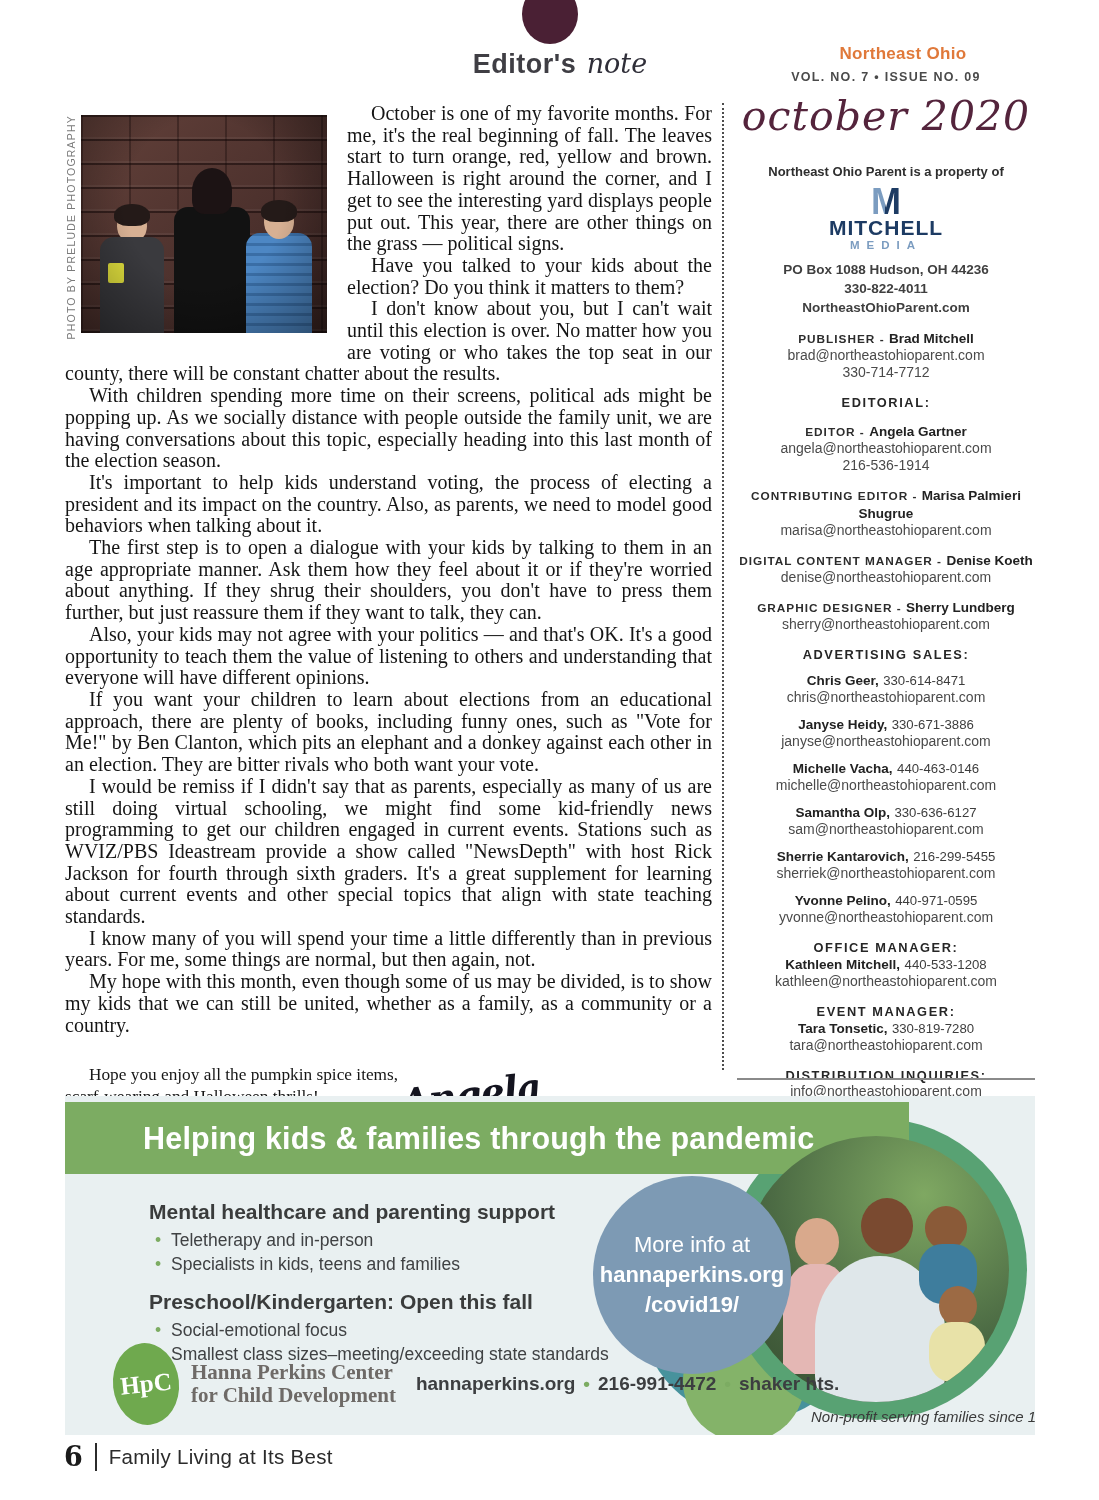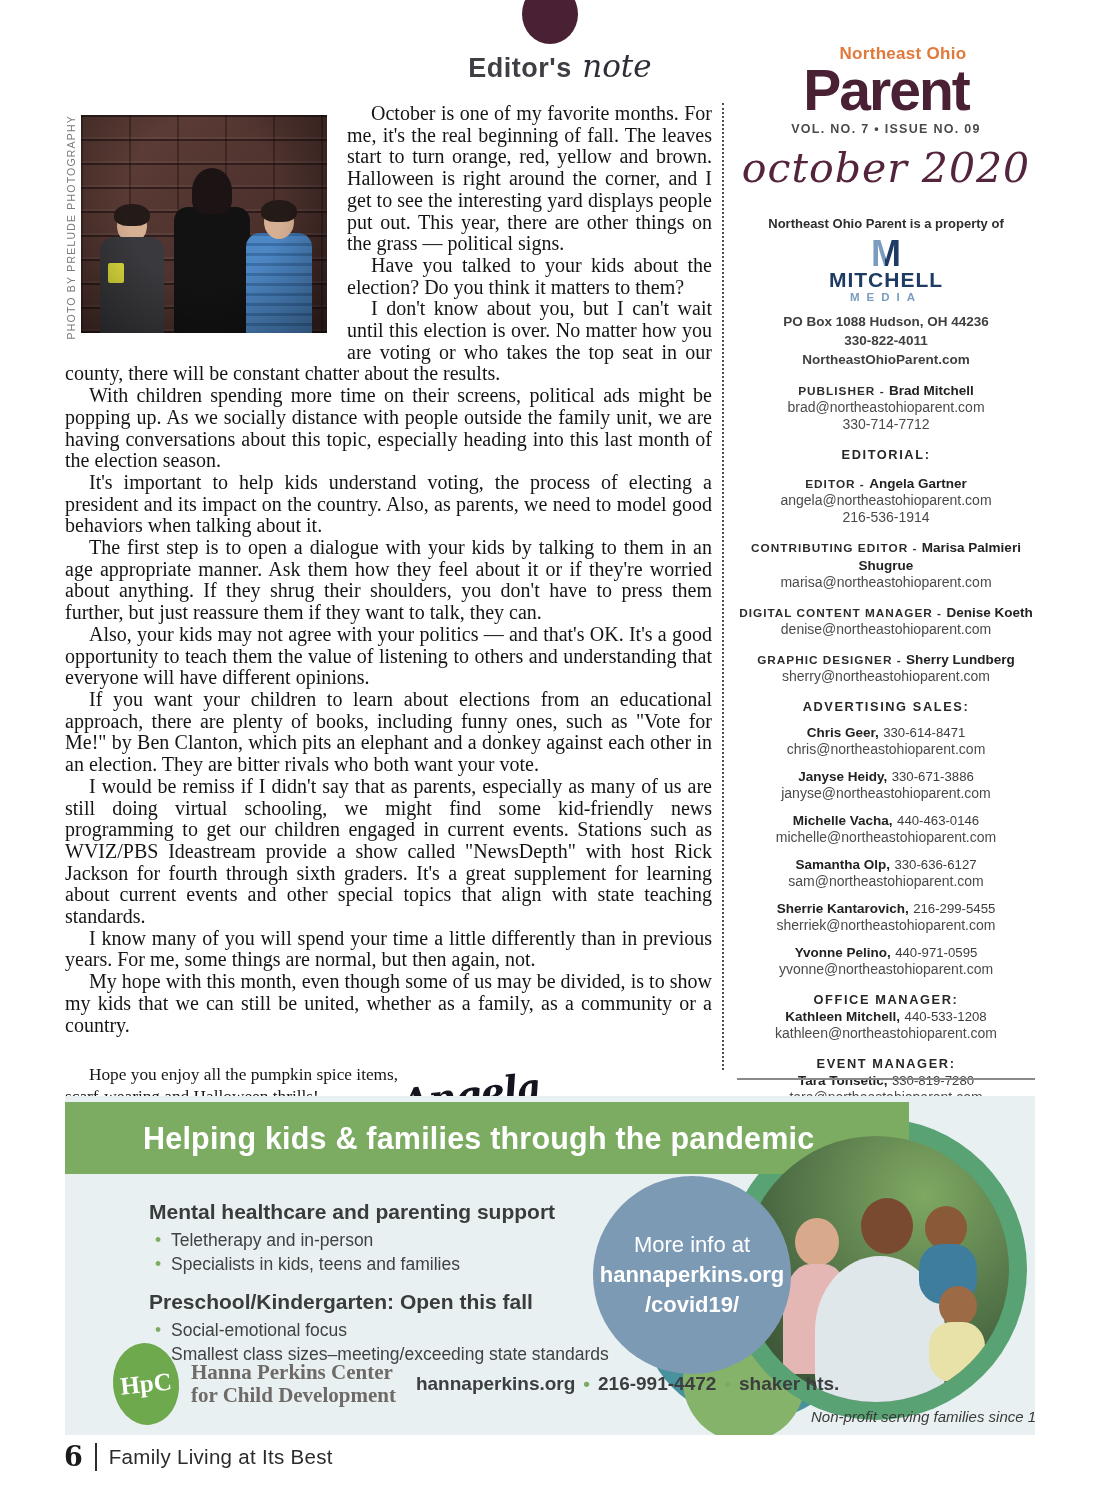--- a/index.html
+++ b/index.html
@@ -9,21 +9,21 @@
     background:#ffffff; overflow:hidden;
     font-family:"Liberation Sans", sans-serif; color:#2d2d2d;
   }
 
   
   .top-dot { position:absolute; left:522px; top:-16px; width:56px; height:60px;
     border-radius:50%; background:#4a2034; }
   .ed-note { position:absolute; left:410px; top:48px; width:300px; text-align:center; }
   .ed-note .plain { font-size:27px; font-weight:600; color:#3f3e44; letter-spacing:.5px; }
   .ed-note .script { font-family:"DejaVu Serif", serif; font-style:italic;
-    font-size:31px; color:#2f2e38; margin-left:6px; }
+    font-size:27px; color:#2f2e38; margin-left:6px; }
 
   
   .article { position:absolute; left:65px; top:103px; width:647px;
     font-family:"Liberation Serif", serif; color:#161616; }
   .photo-block { float:left; width:264px; margin:12px 18px 6px 0; display:flex; }
   .photo-credit { width:16px; writing-mode:vertical-rl; transform:rotate(180deg);
     font-family:"Liberation Sans", sans-serif; font-size:10.5px; color:#7a7a7a;
     letter-spacing:1.2px; text-align:center; }
   .photo { position:relative; width:246px; height:218px; overflow:hidden;
     background-color:#4c302d;
@@ -213,21 +213,20 @@
       <div class="cl">scarf-wearing and Halloween thrills!</div>
       <div class="cl ind">Stay safe!</div>
       <div class="signature">Angela</div>
     </div>
   </div>
 
   <div class="v-divider"></div>
 
   <div class="mast">
     <div class="brand-top">Northeast Ohio</div>
-    <div class="brand">Parent</div>
     <div class="vol">VOL. NO. 7 •  ISSUE NO. 09</div>
     <div class="issue-script">october 2020</div>
     <div class="property">Northeast Ohio Parent is a property of</div>
 
     <div class="mlogo">
       <div class="m">M</div>
       <div class="mitchell">MITCHELL</div>
       <div class="media">MEDIA</div>
     </div>
 

